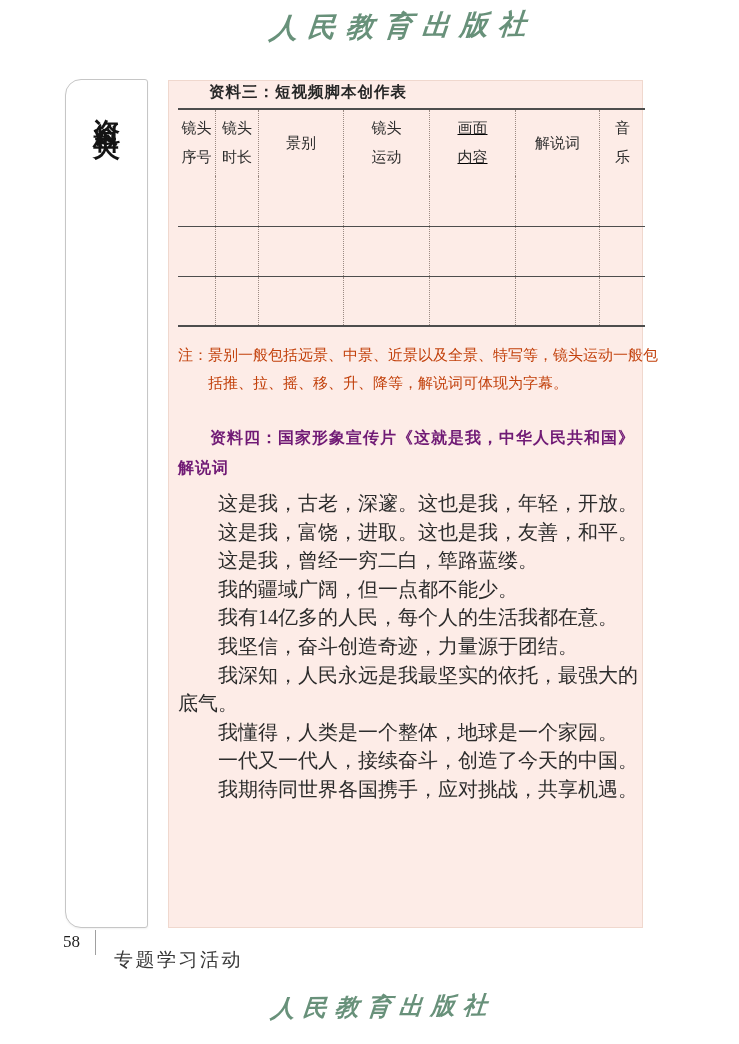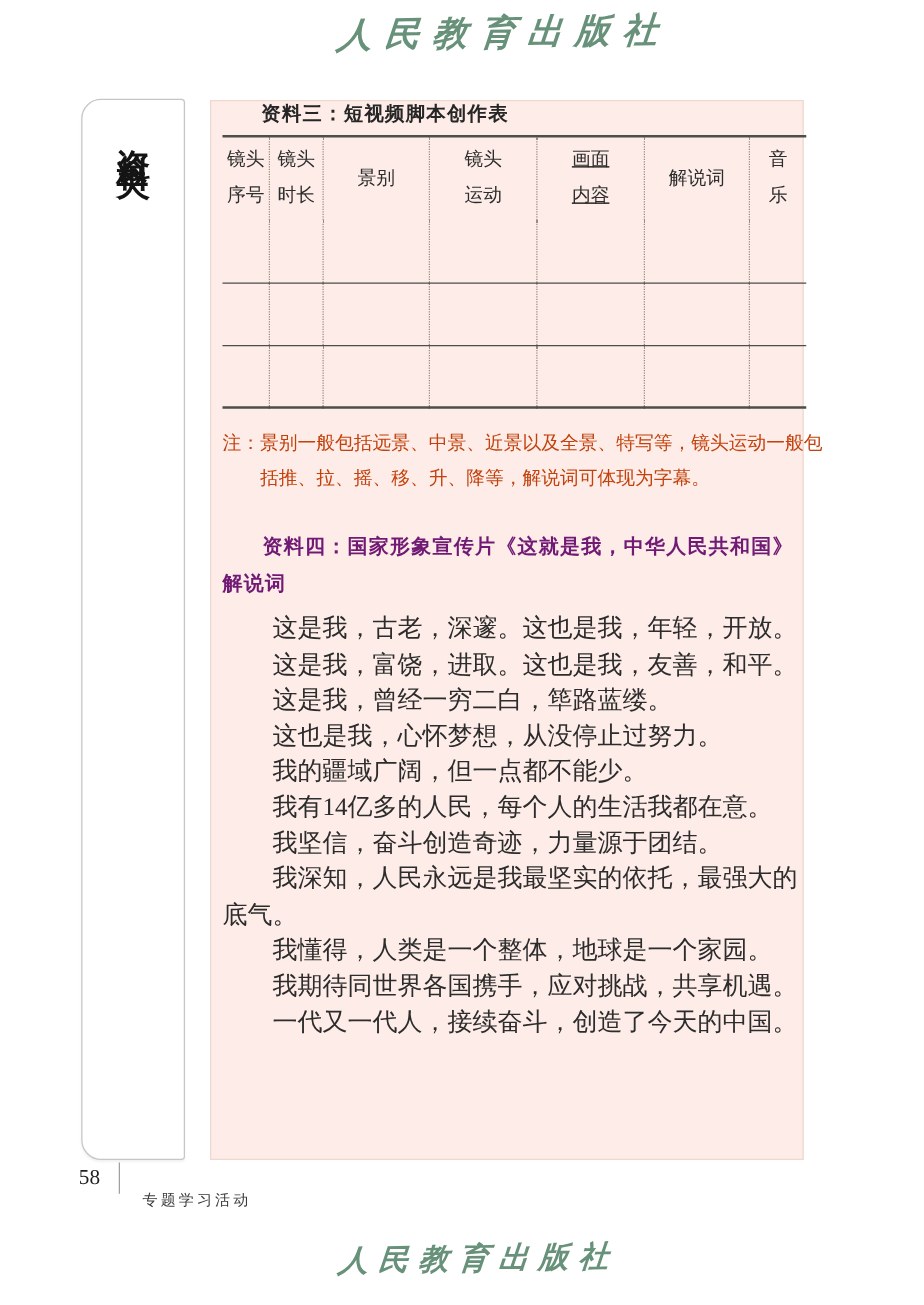--- a/index.html
+++ b/index.html
@@ -114,21 +114,21 @@
   }
 
   
   .footer {
     position: absolute; left: 63px; top: 928px;
     display: flex; align-items: center; height: 28px;
   }
   .page-num { font-size: 17px; color: #1f1f1f; }
   .footer-divider { width: 1px; height: 25px; background: #a0a0a0; margin: 0 18px 0 15px; }
   .footer-section {
-    font-size: 12px; color: #3a3a3a; letter-spacing: 2.5px;
+    font-size: 19px; color: #3a3a3a; letter-spacing: 2.5px;
     font-family: "Liberation Serif", serif;
     margin-top: 36px;
   }
 </style>
 </head>
 <body>
 
 <div class="page">
 
   <div class="brand brand-top">
@@ -221,28 +221,27 @@
       </table>
 
       <p class="note">注：景别一般包括远景、中景、近景以及全景、特写等，镜头运动一般包括推、拉、摇、移、升、降等，解说词可体现为字幕。</p>
 
       <p class="m4-title">资料四：国家形象宣传片《这就是我，中华人民共和国》解说词</p>
 
       <div class="narration">
           <p>这是我，古老，深邃。这也是我，年轻，开放。</p>
           <p>这是我，富饶，进取。这也是我，友善，和平。</p>
           <p>这是我，曾经一穷二白，筚路蓝缕。</p>
-          <p>这也是我，心怀梦想，从没停止过努力。</p>
           <p>我的疆域广阔，但一点都不能少。</p>
           <p>我有14亿多的人民，每个人的生活我都在意。</p>
           <p>我坚信，奋斗创造奇迹，力量源于团结。</p>
           <p>我深知，人民永远是我最坚实的依托，最强大的底气。</p>
           <p>我懂得，人类是一个整体，地球是一个家园。</p>
+          <p>一代又一代人，接续奋斗，创造了今天的中国。</p>
           <p>我期待同世界各国携手，应对挑战，共享机遇。</p>
-          <p>一代又一代人，接续奋斗，创造了今天的中国。</p>
         </div>
 
     </div>
   </div>
 
   <div class="footer">
     <span class="page-num">58</span>
     <span class="footer-divider"></span>
     <span class="footer-section">专题学习活动</span>
   </div>

